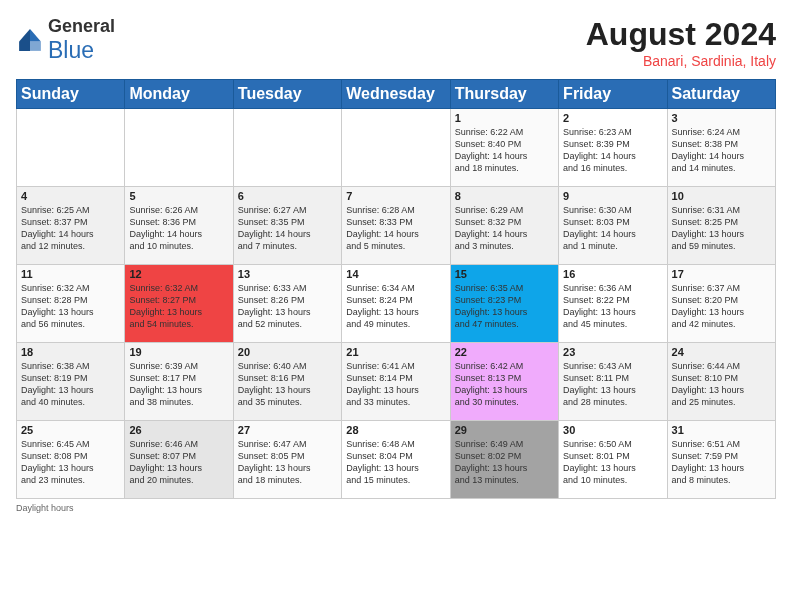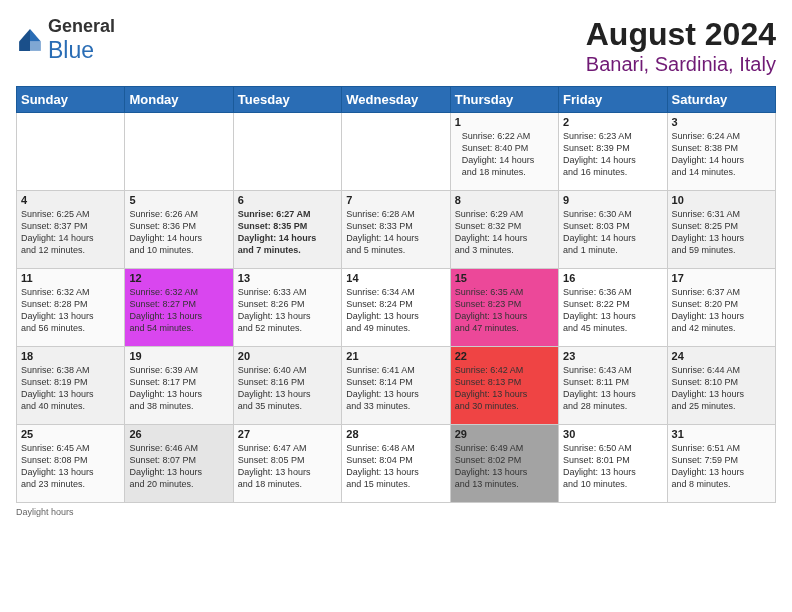--- a/index.html
+++ b/index.html
@@ -34,34 +34,33 @@
     }
     .title-block {
       text-align: right;
     }
     .month-year {
       font-size: 32px;
       font-weight: bold;
       color: #222;
     }
     .location {
-      font-size: 20px;
-      color: #701a75;
-      text-align: center;
+      font-size: 14px;
+      color: #ef4444;
     }
     table {
       width: 100%;
       border-collapse: collapse;
       table-layout: fixed;
       flex: 1;
     }
     th {
       background-color: #2a6db5;
       color: #fff;
-      font-size: 13px;
+      font-size: 16px;
       font-weight: bold;
       padding: 5px 4px;
       text-align: left;
       border: 1px solid #1a5a9a;
     }
     td {
       border: 1px solid #ccc;
       vertical-align: top;
       padding: 3px 4px;
       font-size: 9.5px;
@@ -131,21 +130,21 @@
       </tr>
     </thead>
     <tbody id="calendar-body">
     <tr>
           <td class="empty" style="background: rgb(255, 255, 255);"></td>
           <td class="empty" style="background: rgb(255, 255, 255);"></td>
           <td class="empty" style="background: rgb(255, 255, 255);"></td>
           <td class="empty" style="background: rgb(255, 255, 255);"></td>
           <td style="background: rgb(250, 250, 250);">
             <div class="day-number">1</div>
-            <div class="day-info" style="white-space: pre-line; margin-left: 7px;">Sunrise: 6:22 AM
+            <div class="day-info" style="white-space: pre-line;">Sunrise: 6:22 AM
 Sunset: 8:40 PM
 Daylight: 14 hours
 and 18 minutes.</div>
           </td>
           <td style="background: rgb(255, 255, 255);">
             <div class="day-number">2</div>
             <div class="day-info" style="white-space: pre-line;">Sunrise: 6:23 AM
 Sunset: 8:39 PM
 Daylight: 14 hours
 and 16 minutes.</div>
@@ -168,21 +167,21 @@
           </td>
           <td style="background: rgb(245, 245, 245);">
             <div class="day-number">5</div>
             <div class="day-info" style="white-space: pre-line;">Sunrise: 6:26 AM
 Sunset: 8:36 PM
 Daylight: 14 hours
 and 10 minutes.</div>
           </td>
           <td style="background: rgb(240, 240, 240);">
             <div class="day-number">6</div>
-            <div class="day-info" style="white-space: pre-line; font-weight: bold;">Sunrise: 6:27 AM
+            <div class="day-info" style="white-space: pre-line;">Sunrise: 6:27 AM
 Sunset: 8:35 PM
 Daylight: 14 hours
 and 7 minutes.</div>
           </td>
           <td style="background: rgb(245, 245, 245);">
             <div class="day-number">7</div>
             <div class="day-info" style="white-space: pre-line;">Sunrise: 6:28 AM
 Sunset: 8:33 PM
 Daylight: 14 hours
 and 5 minutes.</div>
@@ -210,42 +209,42 @@
           </td>
         </tr>
         <tr>
           <td style="background: rgb(250, 250, 250);">
             <div class="day-number">11</div>
             <div class="day-info" style="white-space: pre-line;">Sunrise: 6:32 AM
 Sunset: 8:28 PM
 Daylight: 13 hours
 and 56 minutes.</div>
           </td>
-          <td style="background: #d946ef;">
+          <td style="background: #ef4444;">
             <div class="day-number">12</div>
             <div class="day-info" style="white-space: pre-line;">Sunrise: 6:32 AM
 Sunset: 8:27 PM
 Daylight: 13 hours
 and 54 minutes.</div>
           </td>
           <td style="background: rgb(250, 250, 250);">
             <div class="day-number">13</div>
             <div class="day-info" style="white-space: pre-line;">Sunrise: 6:33 AM
 Sunset: 8:26 PM
 Daylight: 13 hours
 and 52 minutes.</div>
           </td>
           <td style="background: rgb(255, 255, 255);">
             <div class="day-number">14</div>
             <div class="day-info" style="white-space: pre-line;">Sunrise: 6:34 AM
 Sunset: 8:24 PM
 Daylight: 13 hours
 and 49 minutes.</div>
           </td>
-          <td style="background: #ec4899;">
+          <td style="background: #0ea5e9;">
             <div class="day-number">15</div>
             <div class="day-info" style="white-space: pre-line;">Sunrise: 6:35 AM
 Sunset: 8:23 PM
 Daylight: 13 hours
 and 47 minutes.</div>
           </td>
           <td style="background: rgb(255, 255, 255);">
             <div class="day-number">16</div>
             <div class="day-info" style="white-space: pre-line;">Sunrise: 6:36 AM
 Sunset: 8:22 PM
@@ -282,21 +281,21 @@
 Daylight: 13 hours
 and 35 minutes.</div>
           </td>
           <td style="background: rgb(245, 245, 245);">
             <div class="day-number">21</div>
             <div class="day-info" style="white-space: pre-line;">Sunrise: 6:41 AM
 Sunset: 8:14 PM
 Daylight: 13 hours
 and 33 minutes.</div>
           </td>
-          <td style="background: #ef4444; margin-left: 40px;">
+          <td style="background: #f0abfc; margin-left: 40px;">
             <div class="day-number">22</div>
             <div class="day-info" style="white-space: pre-line;">Sunrise: 6:42 AM
 Sunset: 8:13 PM
 Daylight: 13 hours
 and 30 minutes.</div>
           </td>
           <td style="background: rgb(245, 245, 245);">
             <div class="day-number">23</div>
             <div class="day-info" style="white-space: pre-line;">Sunrise: 6:43 AM
 Sunset: 8:11 PM

